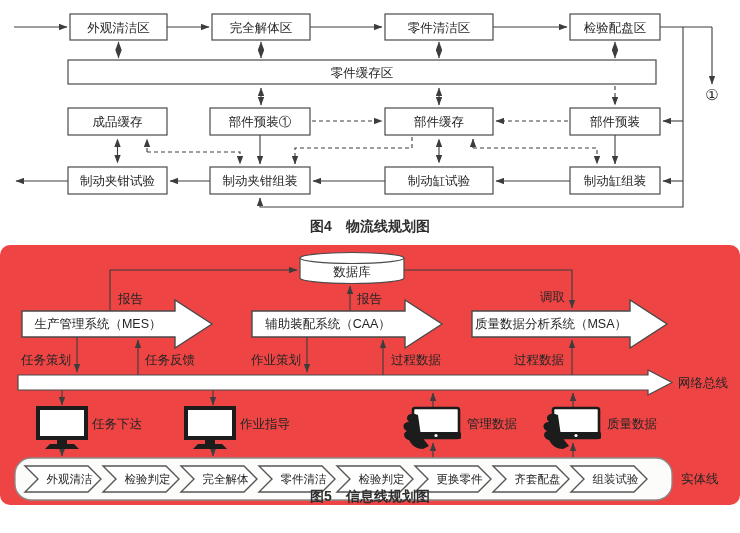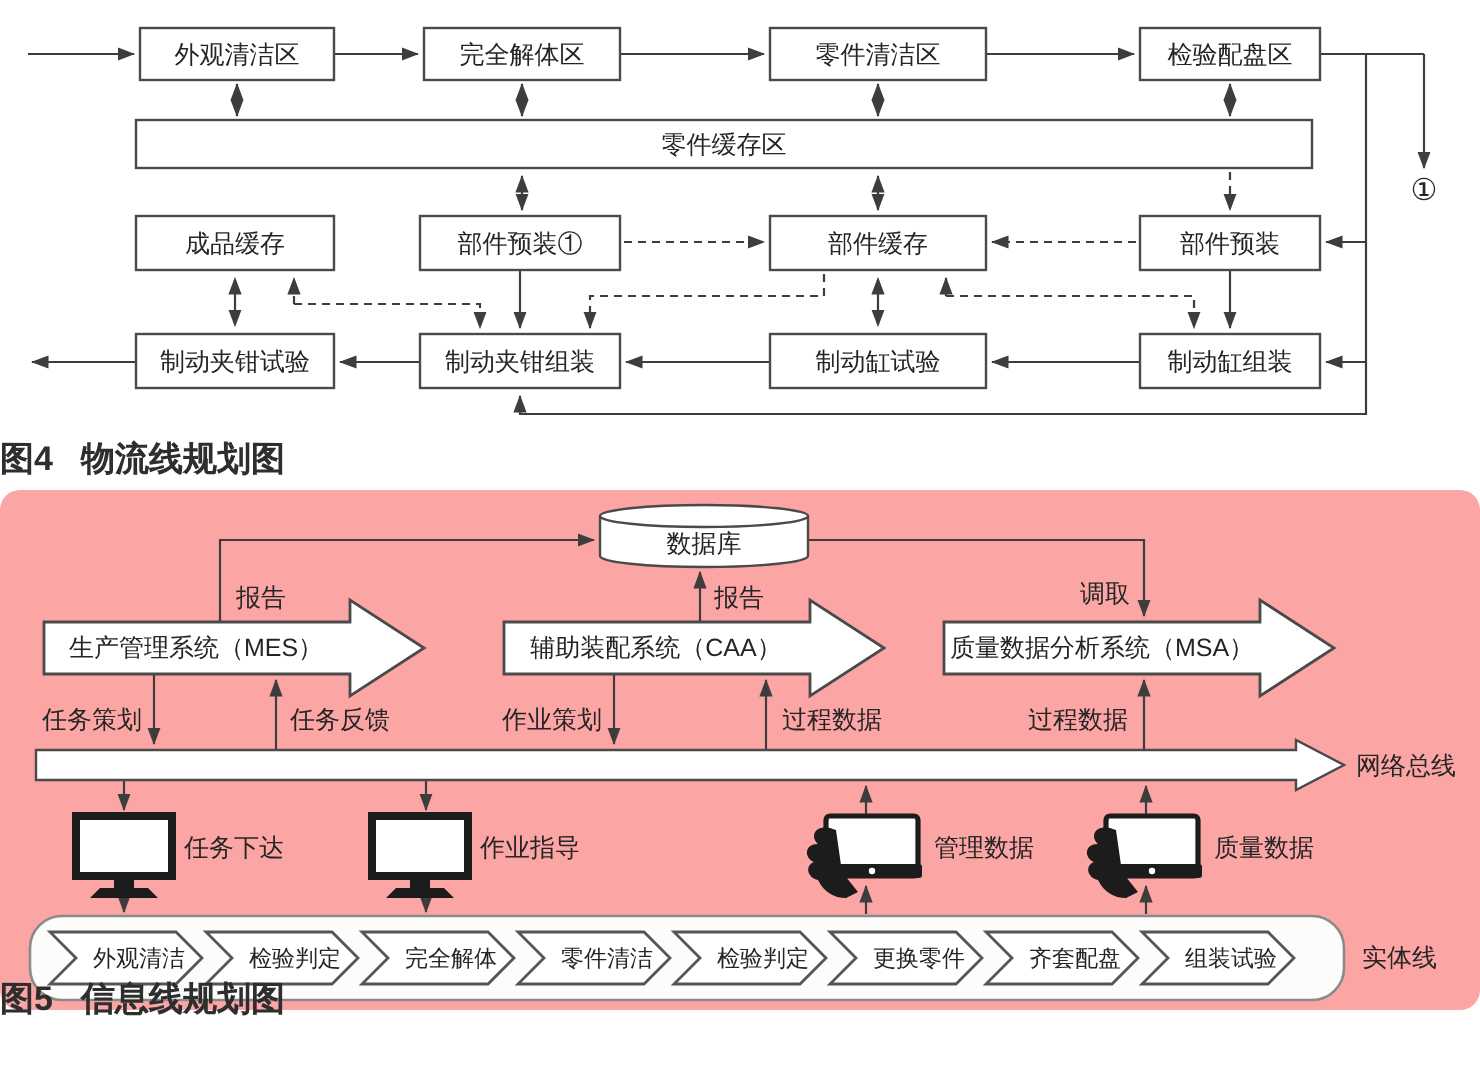--- a/index.html
+++ b/index.html
@@ -9,25 +9,25 @@
   svg text{font-family:"Liberation Sans",sans-serif;fill:#252525;}
   .bt{font-size:12.5px;text-anchor:middle;}
   .sm{font-size:12.5px;}
   .chev-t{font-size:11.5px;text-anchor:middle;}
   .box{fill:#ffffff;stroke:#4a4a4a;stroke-width:1.2;}
   .ln{stroke:#3d3d3d;stroke-width:1.1;fill:none;}
   .dln{stroke:#3d3d3d;stroke-width:1.1;fill:none;stroke-dasharray:4 3;}
   .fat{fill:#ffffff;stroke:#4a4a4a;stroke-width:1.4;}
   .chev{fill:#ffffff;stroke:#555555;stroke-width:1.4;}
   .dark{fill:#1c1c1c;}
-  .cap{position:absolute;left:0;width:100%;
-       font-weight:bold;font-size:17px;color:#2e2e2e;}
+  .cap{position:absolute;left:0;width:100%;text-align:center;
+       font-weight:bold;font-size:14px;color:#2e2e2e;}
   .cap .gap{display:inline-block;width:14px;}
   #fig5-panel{position:absolute;left:0;top:245px;width:740px;height:260px;
-       background:#fca5a5;border-radius:10px;}
+       background:#ef4444;border-radius:10px;}
 </style>
 </head>
 <body>
 
 <div class="page">
 
   <svg width="740" height="214" viewBox="0 0 740 214">
     <defs>
       <marker id="arr4" markerWidth="8" markerHeight="6" refX="7.5" refY="3" orient="auto">
         <path d="M0,0 L8,3 L0,6 Z" fill="#3d3d3d"></path>

